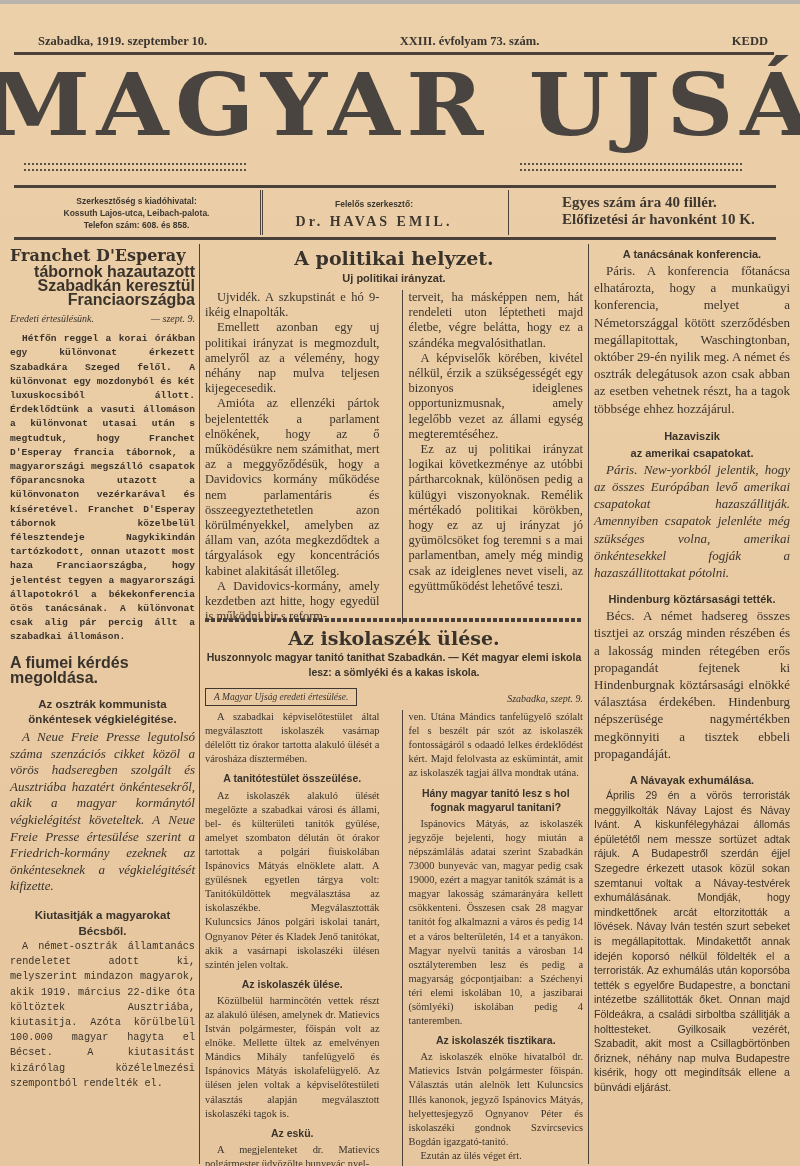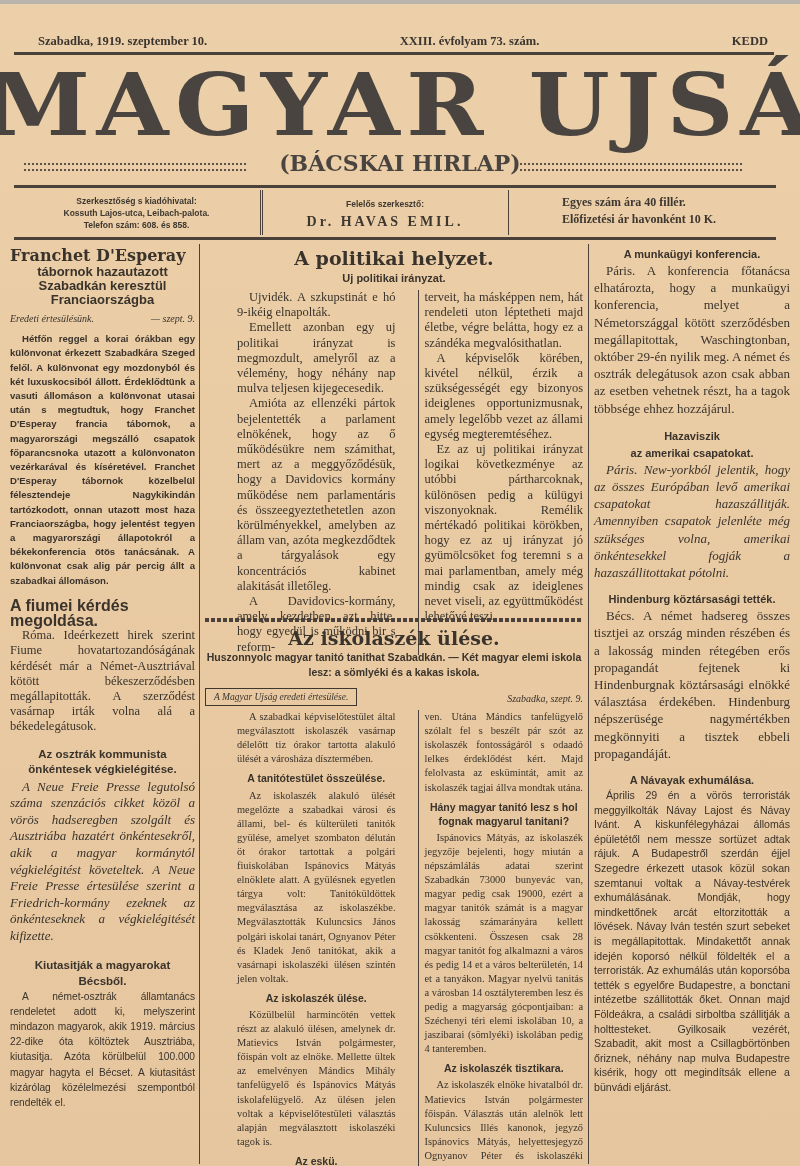--- a/index.html
+++ b/index.html
@@ -36,33 +36,33 @@
   .wavy { position:absolute; height:8px;
     background:
       repeating-linear-gradient(90deg, #5a524a 0 2px, transparent 2px 4px) top/100% 2px no-repeat,
       repeating-linear-gradient(90deg, #5a524a 0 2px, transparent 2px 4px) bottom/100% 2px no-repeat;
   }
   .infobox {
     position:absolute; top:190px; height:45px;
     font-family:"Liberation Sans", sans-serif; font-weight:bold; font-size:8.5px;
     text-align:center; line-height:12px; color:#3e3730; padding-top:5px;
   }
-  .infobox.right { text-align:left; font-family:"Liberation Serif", serif; font-size:12px; line-height:17px; padding-top:4px; }
+  .infobox.right { text-align:left; font-family:"Liberation Serif", serif; font-size:15px; line-height:17px; padding-top:4px; }
   .vrule { position:absolute; width:1px; background:#4a423a; }
   .col {
     position:absolute; font-size:12.5px; line-height:15.2px; text-align:justify;
   }
   .col p { text-indent: 12px; margin-bottom:0; }
   .h-big { font-family:"DejaVu Serif", serif; font-weight:bold; text-align:center; }
   .h-sans { font-family:"Liberation Sans", sans-serif; font-weight:bold; text-align:center; color:#3a332c; }
-  .bold-body { font-family:Liberation Sans, sans-serif; font-weight:bold; font-size:11.2px; line-height:15.2px; }
+  .bold-body { font-family:Liberation Mono, monospace; font-weight:bold; font-size:11.2px; line-height:15.2px; }
   .ital { font-style:italic; }
   .dateline-small { display:flex; justify-content:space-between; font-style:italic; font-size:10px; margin:4px 0 6px; }
   .boxed { border:1.5px solid #3e3730; font-style:italic; font-size:9.5px; padding:1px 8px; display:inline-block; }
-  .twocol { display:flex; gap:16px;margin-left:32px; }
+  .twocol { display:flex; gap:16px; }
   .twocol > div { flex:1; }
   .twocol > div + div { border-left:1px solid #4a423a; padding-left:6px; }
   .twocol > div:first-child { padding-right:6px; }
   .dotted-rule { height:4px; background: repeating-linear-gradient(90deg,#4a423a 0 4px, transparent 4px 6px); margin:6px 0 4px; }
 </style>
 </head>
 <body>
 
 <div class="page">
   <div class="topband"></div>
@@ -70,59 +70,57 @@
   <div class="dateline">
     <span>Szabadka, 1919. szeptember 10.</span>
     <span>XXIII. évfolyam 73. szám.</span>
     <span>KEDD</span>
   </div>
   <div class="rule-thick" style="left:14px;width:760px;top:52px;"></div>
 
   <div class="masthead">MAGYAR UJSÁG</div>
 
   <div class="wavy" style="left:24px;width:224px;top:163px;"></div>
-  <div class="subhead">(BÁCSKAI HIRLAP)</div>
   <div class="wavy" style="left:520px;width:224px;top:163px;"></div>
 
   <div class="rule-thick" style="left:14px;width:762px;top:185px;"></div>
 
   <div class="infobox" style="left:14px;width:245px;">
     <div>Szerkesztőség s kiadóhivatal:</div>
     <div>Kossuth Lajos-utca, Leibach-palota.</div>
     <div>Telefon szám: 608. és 858.</div>
   </div>
   <div class="vrule" style="left:260px;top:190px;height:45px;border-right:1px solid #4a423a;width:3px;background:none;border-left:1px solid #4a423a;"></div>
-  <div class="infobox" style="left:265px;width:240px;padding-top:8px;">
+  <div class="infobox" style="left:254px;width:240px;padding-top:8px;">
     <div>Felelős szerkesztő:</div>
     <div style="font-family:'Liberation Serif',serif;font-size:14px;letter-spacing:3px;margin-top:6px;">Dr. HAVAS EMIL.</div>
   </div>
   <div class="vrule" style="left:508px;top:190px;height:45px;"></div>
   <div class="infobox right" style="left:562px;width:220px;font-weight:bold;">
     <div>Egyes szám ára 40 fillér.</div>
     <div>Előfizetési ár havonként 10 K.</div>
   </div>
 
   <div class="rule-thick" style="left:14px;width:762px;top:237px;"></div>
 
   <div class="vrule" style="left:199px;top:244px;height:920px;"></div>
   <div class="vrule" style="left:588px;top:244px;height:920px;"></div>
 
   <div class="col" style="left:10px;top:246px;width:185px;">
     <div>
       <div class="h-big" style="font-size:16px;line-height:19px;text-align:left;">Franchet D'Esperay</div>
-      <div class="h-sans" style="font-size:13px;line-height:14px;text-align:center;">tábornok hazautazott Szabadkán keresztül Franciaországba</div>
+      <div class="h-sans" style="font-size:16px;line-height:14px;text-align:right;">tábornok hazautazott Szabadkán keresztül Franciaországba</div>
       <div class="dateline-small">
         <span>Eredeti értesülésünk.</span>
         <span>— szept. 9.</span>
       </div>
       <p class="bold-body" style="font-size:9.6px;line-height:14.2px;">Hétfőn reggel a korai órákban egy különvonat érkezett Szabadkára Szeged felől. A különvonat egy mozdonyból és két luxuskocsiból állott. Érdeklődtünk a vasuti állomáson a különvonat utasai után s megtudtuk, hogy Franchet D'Esperay francia tábornok, a magyarországi megszálló csapatok főparancsnoka utazott a különvonaton vezérkarával és kíséretével. Franchet D'Esperay tábornok közelbelül félesztendeje Nagykikindán tartózkodott, onnan utazott most haza Franciaországba, hogy jelentést tegyen a magyarországi állapotokról a békekonferencia ötös tanácsának. A különvonat csak alig pár percig állt a szabadkai állomáson.</p>
     </div>
     <div style="margin-top:10px;">
       <div class="h-sans" style="font-size:16px;text-align:left;">A fiumei kérdés megoldása.</div>
-      <p>Róma. Ideérkezett hirek szerint Fiume hovatartozandóságának kérdését már a Német-Ausztriával kötött békeszerződésben megállapitották. A szerződést vasárnap irták volna alá a békedelegátusok.</p>
     </div>
     <div style="margin-top:12px;">
       <div class="h-sans" style="font-size:11.5px;line-height:15px;">Az osztrák kommunista önkéntesek végkielégitése.</div>
       <p class="ital" style="font-size:13px;line-height:16.6px;margin-top:2px;">A Neue Freie Presse legutolsó száma szenzációs cikket közöl a vörös hadseregben szolgált és Ausztriába hazatért önkéntesekről, akik a magyar kormánytól végkielégitést követeltek. A Neue Freie Presse értesülése szerint a Friedrich-kormány ezeknek az önkénteseknek a végkielégitését kifizette.</p>
     </div>
     <div style="margin-top:12px;">
       <div class="h-sans" style="font-size:11.5px;line-height:16px;">Kiutasitják a magyarokat Bécsből.</div>
       <p class="bold-body" style="font-size:10.2px;line-height:15.2px;font-weight:normal;">A német-osztrák államtanács rendeletet adott ki, melyszerint mindazon magyarok, akik 1919. március 22-dike óta költöztek Ausztriába, kiutasitja. Azóta körülbelül 100.000 magyar hagyta el Bécset. A kiutasitást kizárólag közélelmezési szempontból rendelték el.</p>
     </div>
   </div>
@@ -169,21 +167,21 @@
           <p>Ispánovics Mátyás, az iskolaszék jegyzője bejelenti, hogy miután a népszámlálás adatai szerint Szabadkán 73000 bunyevác van, magyar pedig csak 19000, ezért a magyar tanitók számát is a magyar lakosság számarányára kellett csökkenteni. Összesen csak 28 magyar tanitót fog alkalmazni a város és pedig 14 et a város belterületén, 14 et a tanyákon. Magyar nyelvü tanitás a városban 14 osztályteremben lesz és pedig a magyarság gócpontjaiban: a Széchenyi téri elemi iskolában 10, a jaszibarai (sömlyéki) iskolában pedig 4 tanteremben.</p>
           <div class="h-sans" style="font-size: 10.5px; margin: 5px 0px 3px;">Az iskolaszék tisztikara.</div>
           <p>Az iskolaszék elnöke hivatalból dr. Matievics István polgármester főispán. Választás után alelnök lett Kuluncsics Illés kanonok, jegyző Ispánovics Mátyás, helyettesjegyző Ognyanov Péter és iskolaszéki gondnok Szvircsevics Bogdán igazgató-tanitó.</p>
           <p>Ezután az ülés véget ért.</p>
         </div>
     </div>
   </div>
 
   <div class="col" style="left:594px;top:246px;width:196px;font-size:13px;line-height:17.2px;">
     <div>
-      <div class="h-sans" style="font-size:11px;line-height:16px;">A munkaügyi konferencia.</div>
+      <div class="h-sans" style="font-size:11px;line-height:16px;">A tanácsának konferencia.</div>
       <p>Páris. A konferencia főtanácsa elhatározta, hogy a munkaügyi konferencia, melyet a Németországgal kötött szerződésben megállapitottak, Waschingtonban, október 29-én nyilik meg. A német és osztrák delegátusok azon csak abban az esetben vehetnek részt, ha a tagok többsége ehhez hozzájárul.</p>
     </div>
     <div style="margin-top:10px;">
       <div class="h-sans" style="font-size:11px;line-height:18px;">Hazaviszik</div>
       <div class="h-sans" style="font-size:11px;line-height:16px;">az amerikai csapatokat.</div>
       <p class="ital">Páris. New-yorkból jelentik, hogy az összes Európában levő amerikai csapatokat hazaszállitják. Amennyiben csapatok jelenléte még szükséges volna, amerikai önkéntesekkel fogják a hazaszállitottakat pótolni.</p>
     </div>
     <div style="margin-top:10px;">
       <div class="h-sans" style="font-size:11px;line-height:16px;padding:0 8px;">Hindenburg köztársasági tették.</div>
       <p>Bécs. A német hadsereg összes tisztjei az ország minden részében és a lakosság minden rétegében erős propagandát fejtenek ki Hindenburgnak köztársasági elnökké választása érdekében. Hindenburg népszerüsége nagymértékben megkönnyiti a tisztek ebbeli propagandáját.</p>

